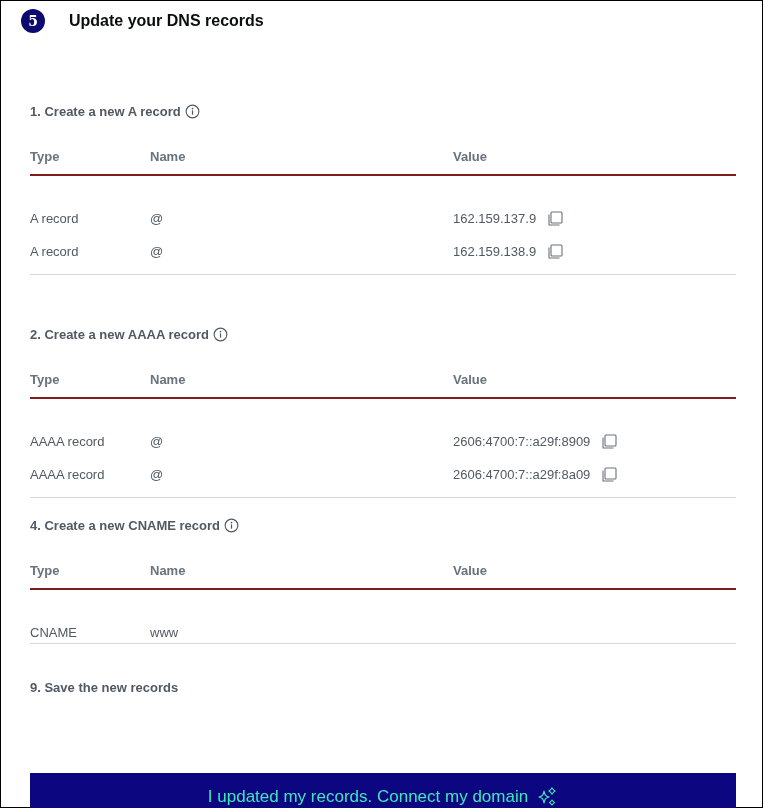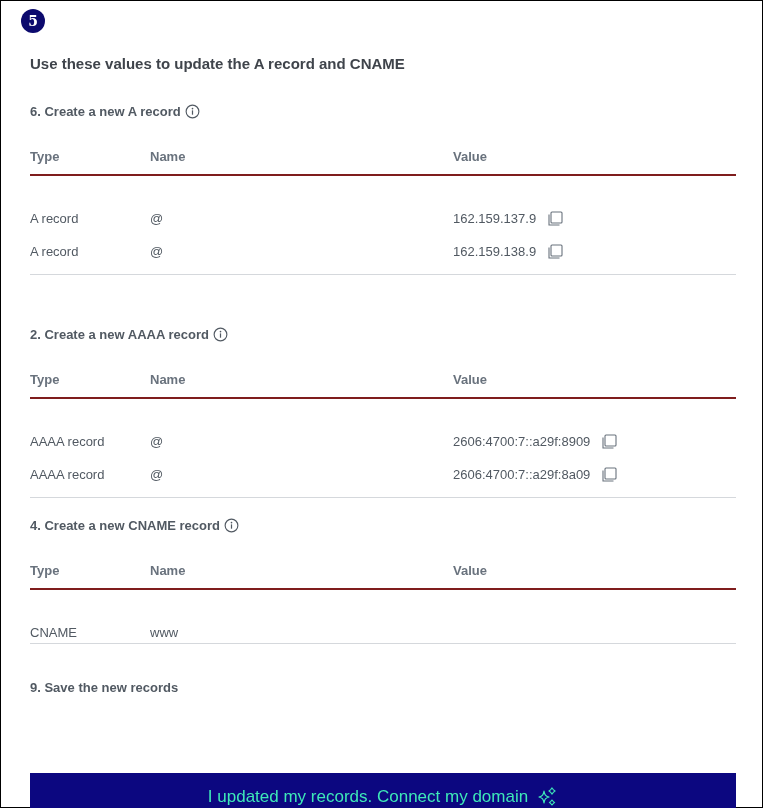--- a/index.html
+++ b/index.html
@@ -37,27 +37,27 @@
     .cta-label { color: #3ee8b8; font-size: 17px; font-family: "Liberation Sans", sans-serif; }
     .sparkle-icon { margin-left: 8px; width: 22px; height: 22px; display: inline-flex; }
   </style>
 </head>
 <body>
 
 <div class="frame">
 
   <div class="header">
     <div class="step-badge">5</div>
+    <div class="header-title">Update your DNS records</div>
   </div>
 
-  <div class="subtitle">Use these values to update the A record and CNAME</div>
 
   <div class="section" style="top:101px;">
     <div class="section-title">
-      <span>6. Create a new A record</span>
+      <span>1. Create a new A record</span>
       <span class="info-icon">
         <svg viewBox="0 0 16 16" width="15" height="15">
             <circle cx="8" cy="8" r="6.8" fill="none" stroke="#515962" stroke-width="1.2"></circle>
             <circle cx="8" cy="4.9" r="0.9" fill="#515962"></circle>
             <rect x="7.35" y="6.8" width="1.3" height="4.6" fill="#515962"></rect>
           </svg>
       </span>
     </div>
     <div class="table-head" style="top:34px;">
       <span class="col col-type" style="top:0;height:40px;">Type</span>

